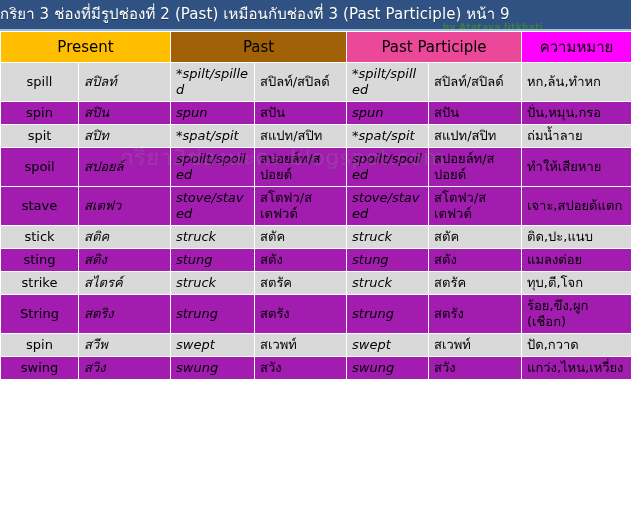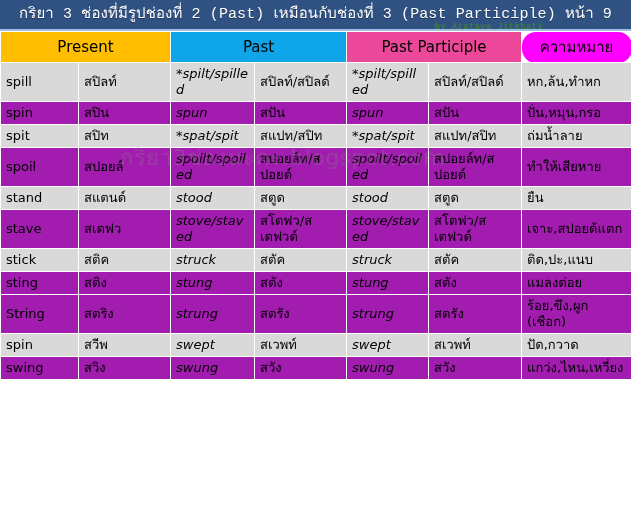--- a/index.html
+++ b/index.html
@@ -25,23 +25,21 @@
   }
 
   
   .title-bar {
     position: relative;
     height: 29px;
     background: #2f5282;
     border-bottom: 2px solid #9fbfe0;
     display: flex;
     align-items: center;
-    justify-content: center;
     overflow: hidden;
-    font-family: Liberation Mono, monospace;
   }
   .title-text {
     color: #ffffff;
     font-size: 15px;
     line-height: 17px;
     white-space: nowrap;
     letter-spacing: 0.1px;
     text-shadow: 0 1px 0 rgba(0,0,0,0.35);
   }
   .byline {
@@ -88,40 +86,40 @@
   table.verbs th {
     height: 30px;
     font-weight: normal;
     font-size: 15px;
     text-align: center;
     border: 1px solid #ffffff;
     color: #000000;
     padding: 0 2px;
   }
   th.h-present { background: #ffbf00; }
-  th.h-past    { background: #0ea5e9; }
+  th.h-past    { background: #a16207; }
   th.h-pp      { background: #ec4899; }
-  th.h-meaning { background: #ff00ff; color: #000000; font-size: 14px; border-radius: 14px; }
+  th.h-meaning { background: #ff00ff; color: #000000; font-size: 14px; }
 
   table.verbs td {
     border: 1px solid #ffffff;
     padding: 3px 5px 3px 5px;
     font-size: 13px;
     line-height: 16px;
     vertical-align: middle;
     color: #000000;
     word-wrap: break-word;
     overflow-wrap: break-word;
   }
 
   tr.rA td { background: #d9d9d9; }
   tr.rB td { background: #a21caf; }
 
-  td.en  { color: #000000; }
-  td.th  { color: #000000; }
+  td.en  { color: #000000; text-align: center; }
+  td.th  { color: #000000; font-style: italic; }
   td.p2en, td.p3en { color: #2ea8e8; font-style: italic; }
   td.p2th, td.p3th { color: #2ea8e8; }
   td.meaning { color: #000000; }
 </style>
 </head>
 <body>
 
 <div id="page">
 
   <div class="title-bar">
@@ -179,29 +177,20 @@
         </tr>
         <tr class="rB">
           <td class="en">spoil</td>
           <td class="th">สปอยล์</td>
           <td class="p2en">spoilt/spoiled</td>
           <td class="p2th">สปอยล์ท/สปอยด์</td>
           <td class="p3en">spoilt/spoiled</td>
           <td class="p3th">สปอยล์ท/สปอยด์</td>
           <td class="meaning">ทำให้เสียหาย</td>
         </tr>
-        <tr class="rA">
-          <td class="en">stand</td>
-          <td class="th">สแตนด์</td>
-          <td class="p2en">stood</td>
-          <td class="p2th">สตูด</td>
-          <td class="p3en">stood</td>
-          <td class="p3th">สตูด</td>
-          <td class="meaning">ยืน</td>
-        </tr>
         <tr class="rB">
           <td class="en">stave</td>
           <td class="th">สเตฟว</td>
           <td class="p2en">stove/staved</td>
           <td class="p2th">สโตฟว/สเตฟวด์</td>
           <td class="p3en">stove/staved</td>
           <td class="p3th">สโตฟว/สเตฟวด์</td>
           <td class="meaning">เจาะ,สปอยด้แตก</td>
         </tr>
         <tr class="rA">
@@ -215,20 +204,29 @@
         </tr>
         <tr class="rB">
           <td class="en">sting</td>
           <td class="th">สติง</td>
           <td class="p2en">stung</td>
           <td class="p2th">สตัง</td>
           <td class="p3en">stung</td>
           <td class="p3th">สตัง</td>
           <td class="meaning">แมลงต่อย</td>
         </tr>
+        <tr class="rA">
+          <td class="en">strike</td>
+          <td class="th">สไตรค์</td>
+          <td class="p2en">struck</td>
+          <td class="p2th">สตรัค</td>
+          <td class="p3en">struck</td>
+          <td class="p3th">สตรัค</td>
+          <td class="meaning">ทุบ,ตี,โจก</td>
+        </tr>
         <tr class="rB">
           <td class="en">String</td>
           <td class="th">สตริง</td>
           <td class="p2en">strung</td>
           <td class="p2th">สตรัง</td>
           <td class="p3en">strung</td>
           <td class="p3th">สตรัง</td>
           <td class="meaning">ร้อย,ขึง,ผูก (เชือก)</td>
         </tr>
         <tr class="rA">

